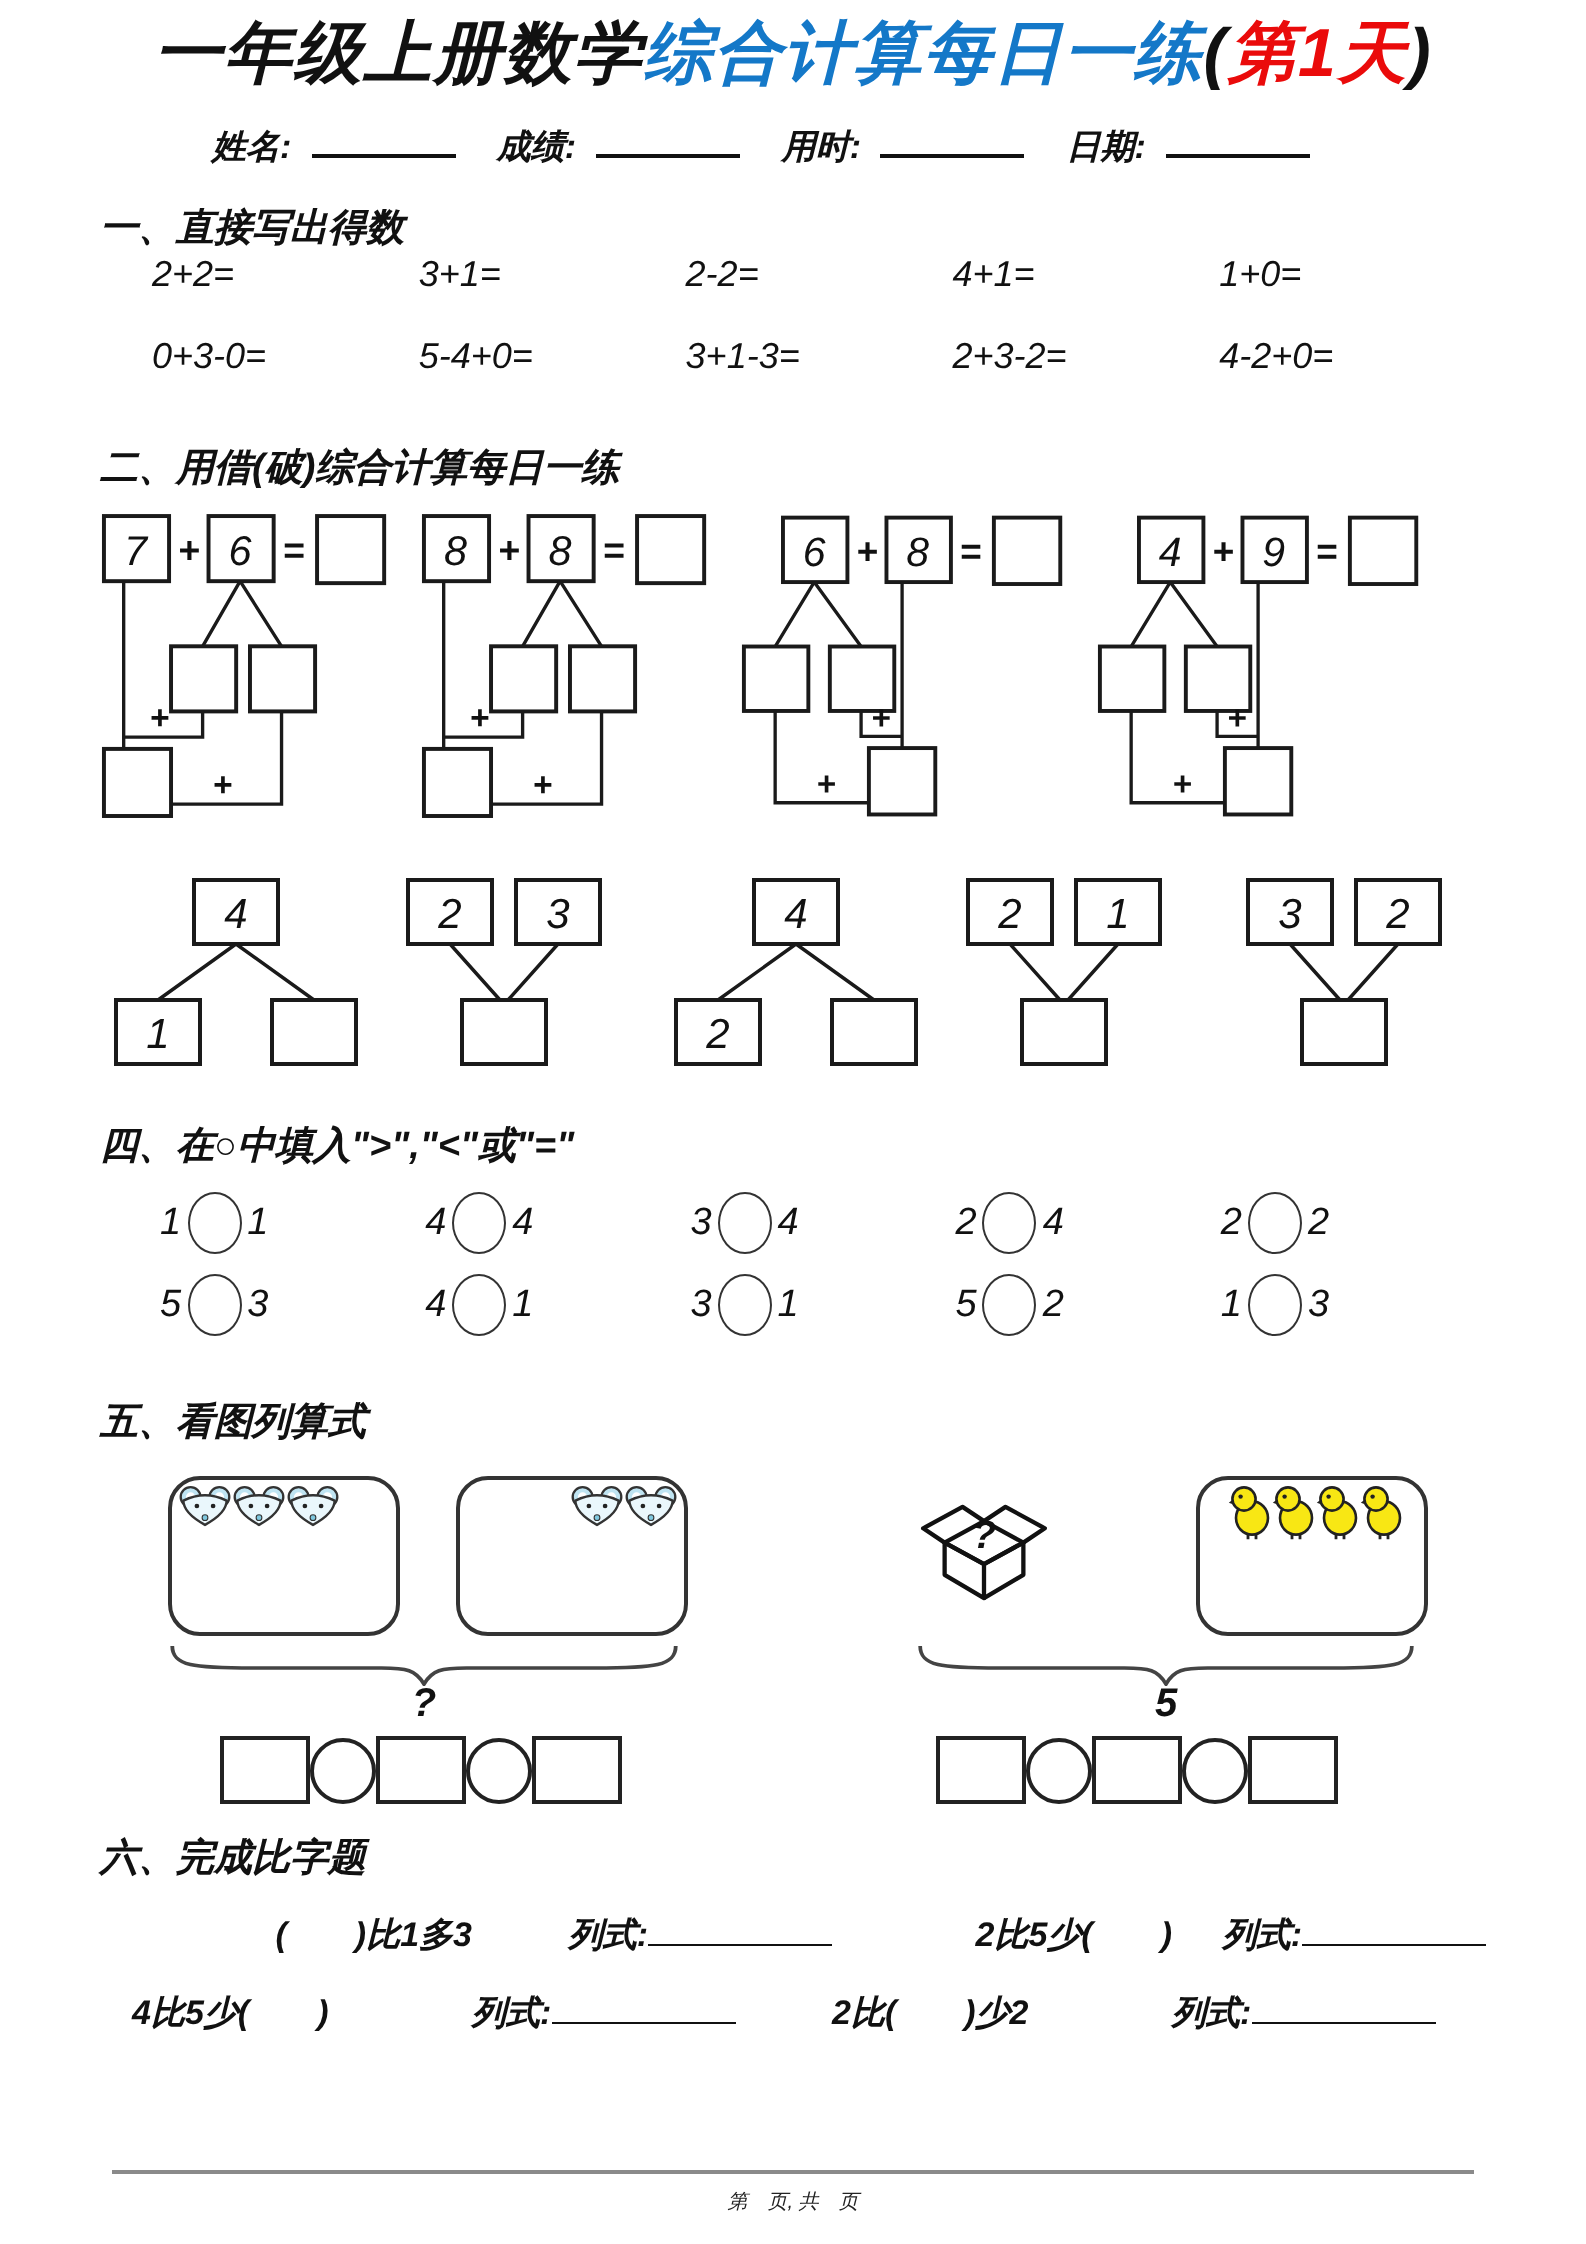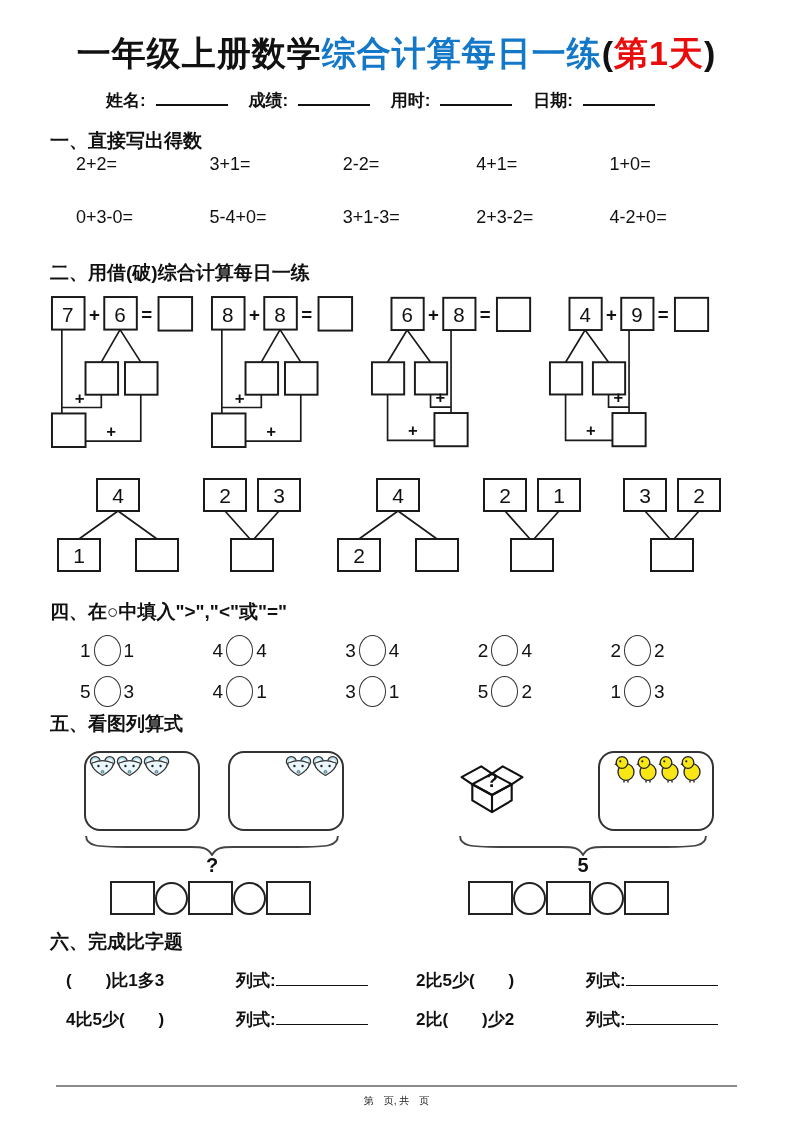--- a/index.html
+++ b/index.html
@@ -1,36 +1,36 @@
 <!DOCTYPE html>
 <html><head>
 <meta charset="utf-8">
 <style>
   * { margin:0; padding:0; box-sizing:border-box; }
   html,body { background:#ffffff; }
   body { font-family:"Liberation Sans","DejaVu Sans",sans-serif; color:#111; }
   .page { position:relative; width:793px; height:1122px; background:#fff; overflow:hidden;
-          padding:31px 50px 0 50px; }
+          padding:4px 50px 0 50px;font-style:italic; }
 
   
   .title { text-align:center; font-size:34px; font-weight:bold; letter-spacing:1px; white-space:nowrap; }
   .title .t-blue { color:#1478C8; }
   .title .t-red  { color:#EA0B0B; }
   .info-bar { margin:12px 0 5px 56px; font-size:17px; font-weight:bold; }
   .info-field { margin-right:10px; }
   .blank-line { display:inline-block; width:72px; border-bottom:2px solid #111; height:14px; margin-right:16px; }
 
   
   .sec-head { font-size:19px; font-weight:bold; }
 
   
   .s1 { margin-top:16px; }
   .s1-row { display:grid; grid-template-columns:repeat(5,1fr); padding-left:26px; font-size:18px; }
   .s1-row.r1 { margin-top:0; }
-  .s1-row.r2 { margin-top:32px; }
+  .s1-row.r2 { margin-top:20px; }
 
   
   .s2 { margin-top:32px; }
   .s2-diagrams { display:flex; gap:12px; margin-top:9px; align-items:flex-start; }
   svg .bx { fill:none; stroke:#1a1a1a; stroke-width:2; }
   svg .ln { fill:none; stroke:#1a1a1a; stroke-width:1.7; }
   svg .num { font-size:21px; font-family:"Liberation Sans",sans-serif; fill:#111; text-anchor:middle; }
   svg .op  { font-size:19px; font-family:"Liberation Sans",sans-serif; fill:#111; text-anchor:middle; font-weight:bold; }
   svg .opm { font-size:17px; font-family:"Liberation Sans",sans-serif; fill:#111; text-anchor:middle; font-weight:bold; }
 
@@ -38,21 +38,21 @@
   .s3 { margin-top:26px; }
   .s3-diagrams { display:flex; justify-content:space-between; margin-top:12px; padding:0 4px; }
 
   
   .s4 { margin-top:22px; }
   .s4-row { display:grid; grid-template-columns:repeat(5,1fr); padding-left:30px; margin-top:10px; }
   .cmp { display:flex; align-items:center; font-size:19px; }
   .cmp-circle { display:inline-block; width:27px; height:31px; border:1.6px solid #333; border-radius:50%; margin:0 3px; }
 
   
-  .s5 { margin-top:4px; }
+  .s5 { margin-top:30px; }
   .s5-content { display:flex; margin-top:14px; }
   .s5-left  { margin-left:34px; width:322px; }
   .s5-right { margin-left:78px; width:310px; }
   .pic-row { display:flex; align-items:flex-start; }
   .pic-box { position:relative; width:116px; height:80px; border:2px solid #333; border-radius:16px; background:#fff; }
   .pic-box + .pic-box { margin-left:28px; }
   .animals { position:absolute; top:2px; display:flex; }
   .animals.at-left  { left:3px; }
   .animals.at-right { right:3px; }
   .animals.at-center { left:14px; }
@@ -62,21 +62,21 @@
   .brace-label { text-align:center; font-size:20px; font-weight:bold; margin-top:-2px; }
   .eq-row { display:flex; align-items:center; margin-top:4px; }
   .eq-row.l { margin-left:26px; }
   .eq-row.r { margin-left:10px; }
   .eq-sq { width:45px; height:34px; border:2px solid #222; background:#fff; }
   .eq-ci { width:33px; height:33px; border:2px solid #222; border-radius:50%; background:#fff; }
 
   
   .s6 { margin-top:14px; }
   .s6-row { display:grid; grid-template-columns:170px 180px 170px 1fr; padding-left:16px; font-size:17px; font-weight:bold; }
-  .s6-row.r1 { margin-top:14px; }
+  .s6-row.r1 { margin-top:14px;text-align:right; }
   .s6-row.r2 { margin-top:16px; }
   .lieshi .blank-line { width:92px; margin-right:0; border-bottom-width:1.6px; }
 
   
   .footer { position:absolute; left:0; right:0; bottom:14px; }
   .footer-line { border-top:2.5px solid #8a8a8a; margin:0 56px; }
   .footer-text { text-align:center; font-size:10px; margin-top:7px; color:#222; }
 </style>
 </head>
 <body>

